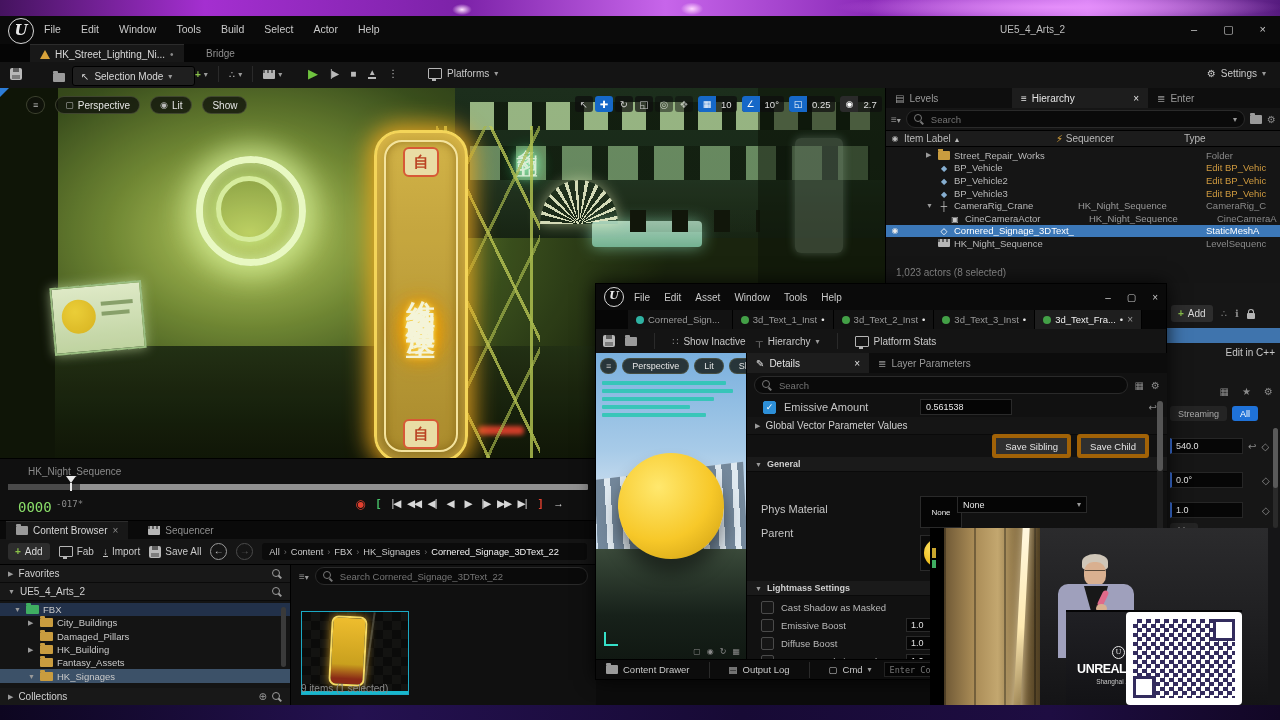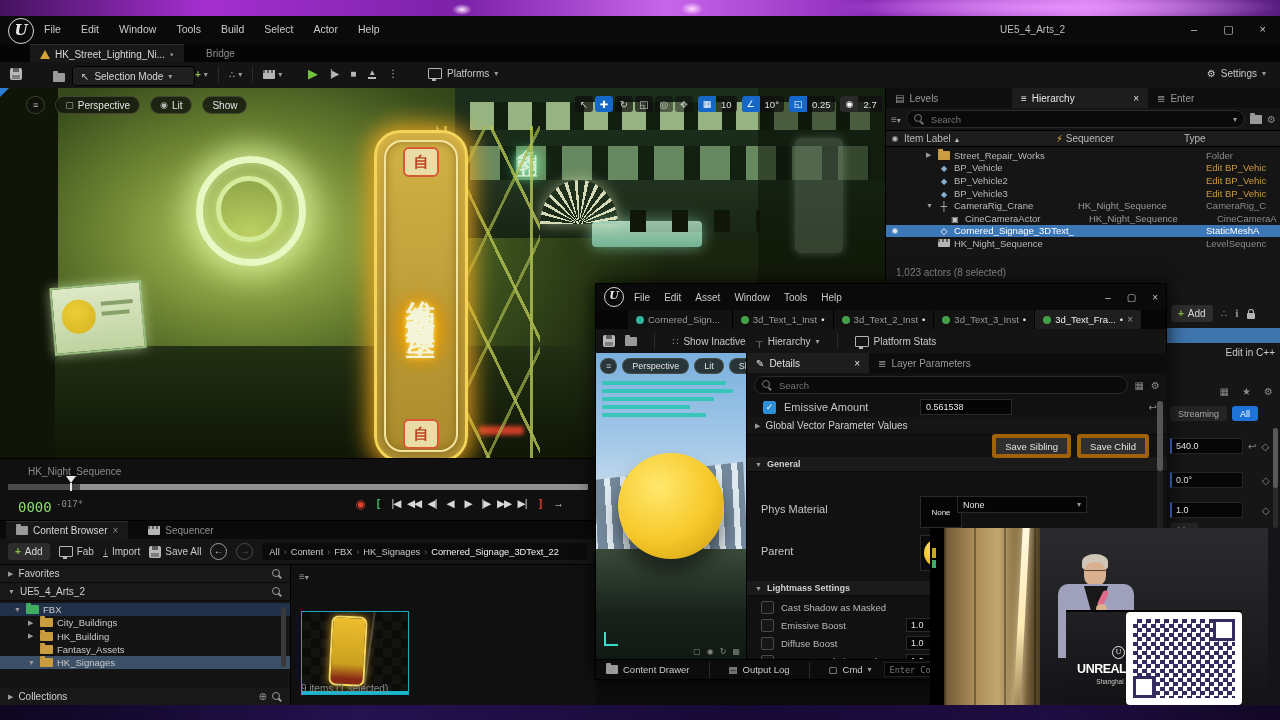--- a/index.html
+++ b/index.html
@@ -622,20 +622,25 @@
             <span class="ico-folder"></span>
             <span>FBX</span>
           </div>
 
           <div class="trow" style="--ind: 1;">
             <span class="tarrow">▶</span>
             <span class="ico-folder"></span>
             <span>City_Buildings</span>
           </div>
 
+          <div class="trow" style="--ind: 1;">
+            <span class="tarrow empty"></span>
+            <span class="ico-folder"></span>
+            <span>Damaged_Pillars</span>
+          </div>
 
           <div class="trow" style="--ind: 1;">
             <span class="tarrow">▶</span>
             <span class="ico-folder"></span>
             <span>HK_Building</span>
           </div>
 
           <div class="trow" style="--ind: 1;">
             <span class="tarrow empty"></span>
             <span class="ico-folder"></span>
@@ -653,20 +658,24 @@
           <span>Collections</span>
         <span style="margin-left:auto;color:#9a9a9a;">⊕</span>
         <span class="ico-search" style="color:#9a9a9a;"></span>
         </div>
       <div class="abs" style="right:4px;top:42px;width:5px;height:60px;background:#3a3a3a;border-radius:3px;"></div>
     </div>
 
     <div class="abs" style="left:290px;top:44px;width:305px;height:141px;background:#101010;border-left:1px solid #000;">
       <div class="flex" style="height:22px;padding:0 8px;gap:6px;">
         <span class="dim"><span>≡</span><span class="caret">▾</span></span>
+        <div class="searchbox" style="flex:1;">
+          <span class="ico-search"></span>
+          <input placeholder="Search Cornered_Signage_3DText_22" style="">
+          </div>
       </div>
       <div class="abs tile" style="left:10px;top:24px;width:106px;height:82px;">
         <div class="abs" style="left:28px;top:4px;width:32px;height:66px;transform:rotate(3deg);
           border:2px solid #f5d963;border-radius:7px;background:linear-gradient(180deg,#eebd2e,#c9a01e 70%,#8a2a16 92%);
           box-shadow:0 0 10px rgba(255,190,40,.75);"></div>
         <div class="abs" style="left:66px;top:0;width:2px;height:82px;background:rgba(160,160,140,.35);transform:rotate(8deg);"></div>
         <div class="selbar"></div>
       </div>
       <div class="abs dim" style="left:10px;top:118px;">9 items (1 selected)</div>
     </div>
@@ -825,21 +834,21 @@
         <span class="arr">▼</span>
           <span>General</span>
         </div>
       <div class="abs" style="left:14px;top:150px;">
         <span class="drow-label">Phys Material</span></div>
       <div class="abs dvalbox" style="left:173px;top:143px;width:30px;height:30px;justify-content:center;font-size:8px;">None</div>
       <div class="abs dvalbox" style="left:210px;top:143px;width:118px;height:15px;">
         <span>None</span>
           <span class="caret" style="margin-left:auto;">▾</span>
         </div>
-      <div class="abs" style="left:14px;top:192px;">
+      <div class="abs" style="left:14px;top:174px;">
         <span class="drow-label">Parent</span></div>
       <div class="abs" style="left:173px;top:182px;width:34px;height:34px;background:#0a0a0a;border:1px solid #2a2a2a;">
         <div style="position:absolute;inset:3px;border-radius:50%;background:radial-gradient(circle at 38% 32%,#ffe86e,#f0bf20 60%,#b8880c);"></div>
         </div>
       <div class="dsec" style="position:absolute;left:0;right:0;top:228px;">
         <span class="arr">▼</span>
           <span>Lightmass Settings</span>
         </div>
       <div class="abs" style="left:0;right:0;top:245px;height:62px;overflow:hidden;">
 

